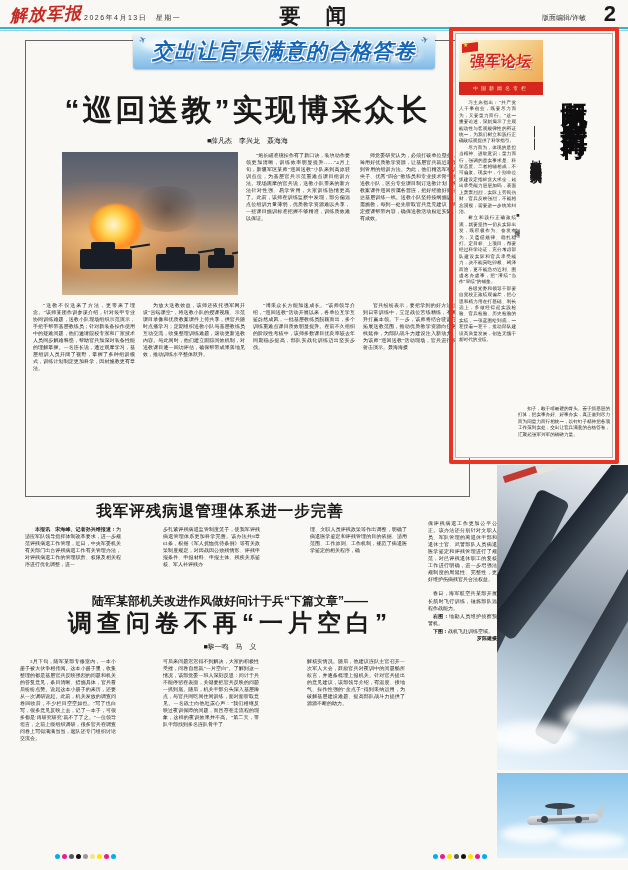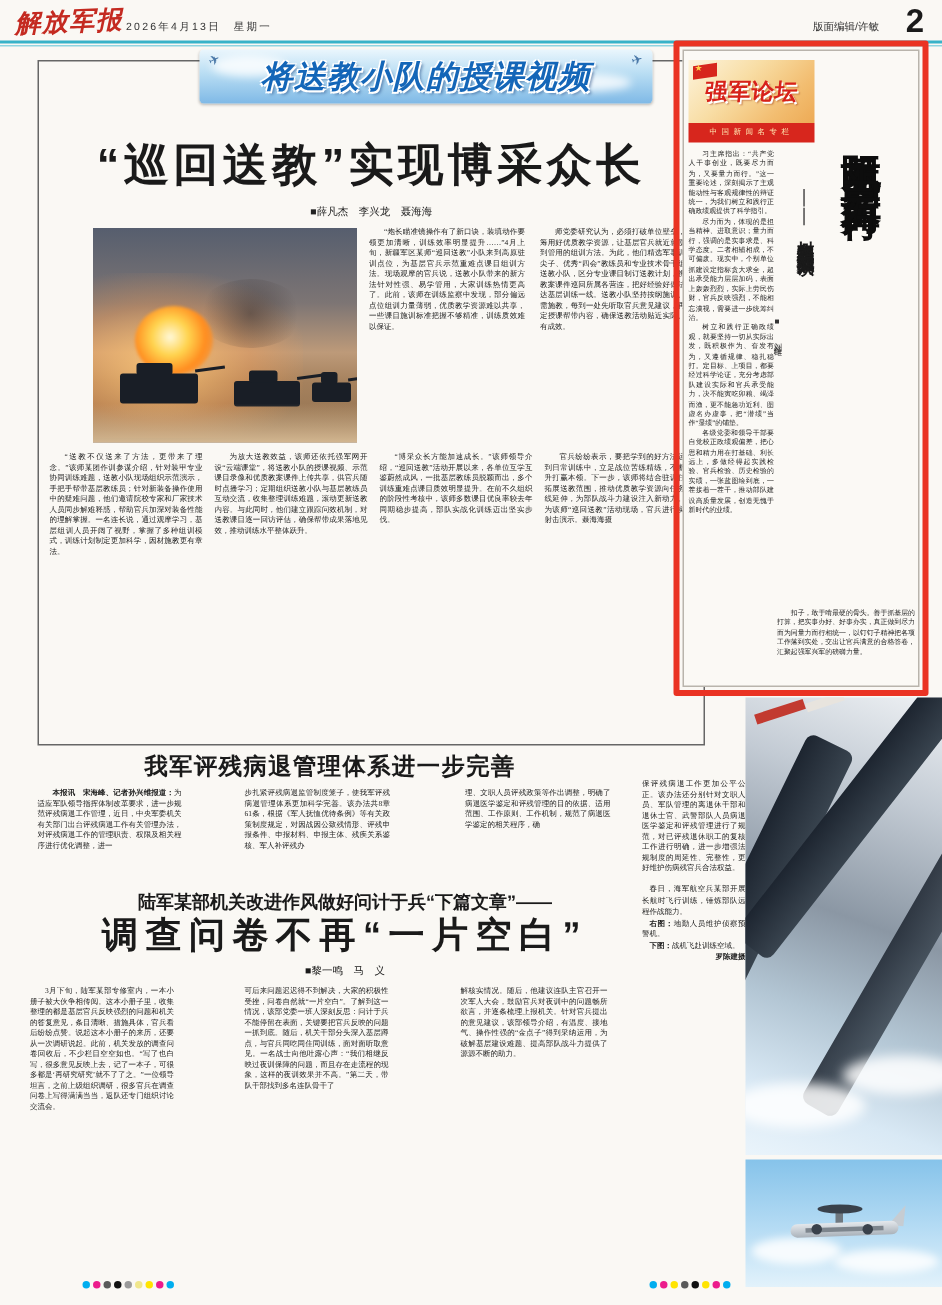--- a/index.html
+++ b/index.html
@@ -100,33 +100,34 @@
   .dots{position:absolute;top:854px;height:6px;display:flex;gap:2px;}
   .dot{width:5px;height:5px;border-radius:50%;display:inline-block;}
 </style>
 </head>
 <body>
 
 <div id="page">
 
   <div id="logo" class="abs">解放军报</div>
   <div id="date" class="abs sans">2026年4月13日　星期一</div>
+  <div id="section" class="abs">要　闻</div>
   <div id="editor" class="abs sans">版面编辑/许敏</div>
   <div id="pagenum" class="abs sans">2</div>
   <div id="mastrule" class="abs"></div>
   <div id="mastrule2" class="abs"></div>
 
   <div id="main-box" class="abs"></div>
 
   <div id="banner" class="abs">
     <span class="cloud" style="left:8px;top:4px;width:50px;height:14px;"></span>
     <span class="cloud" style="right:14px;top:16px;width:60px;height:12px;"></span>
     <span class="jet" style="left:6px;top:2px;transform:rotate(-25deg);">✈</span>
     <span class="jet" style="right:6px;top:2px;transform:rotate(-15deg);">✈</span>
-    <span id="banner-title">将送教小队的授课视频</span>
+    <span id="banner-title">交出让官兵满意的合格答卷</span>
   </div>
 
   <div id="main-byline" class="abs">■薛凡杰　李兴龙　聂海海</div>
   <div id="main-headline" class="abs sans">“巡回送教”实现博采众长</div>
 
   <div id="photo-main" class="abs">
     <div class="glow"></div>
     <div class="smoke"></div>
     <div class="fireball"></div>
     <div class="veh" style="left:18px;bottom:26px;width:52px;height:20px;"></div>

